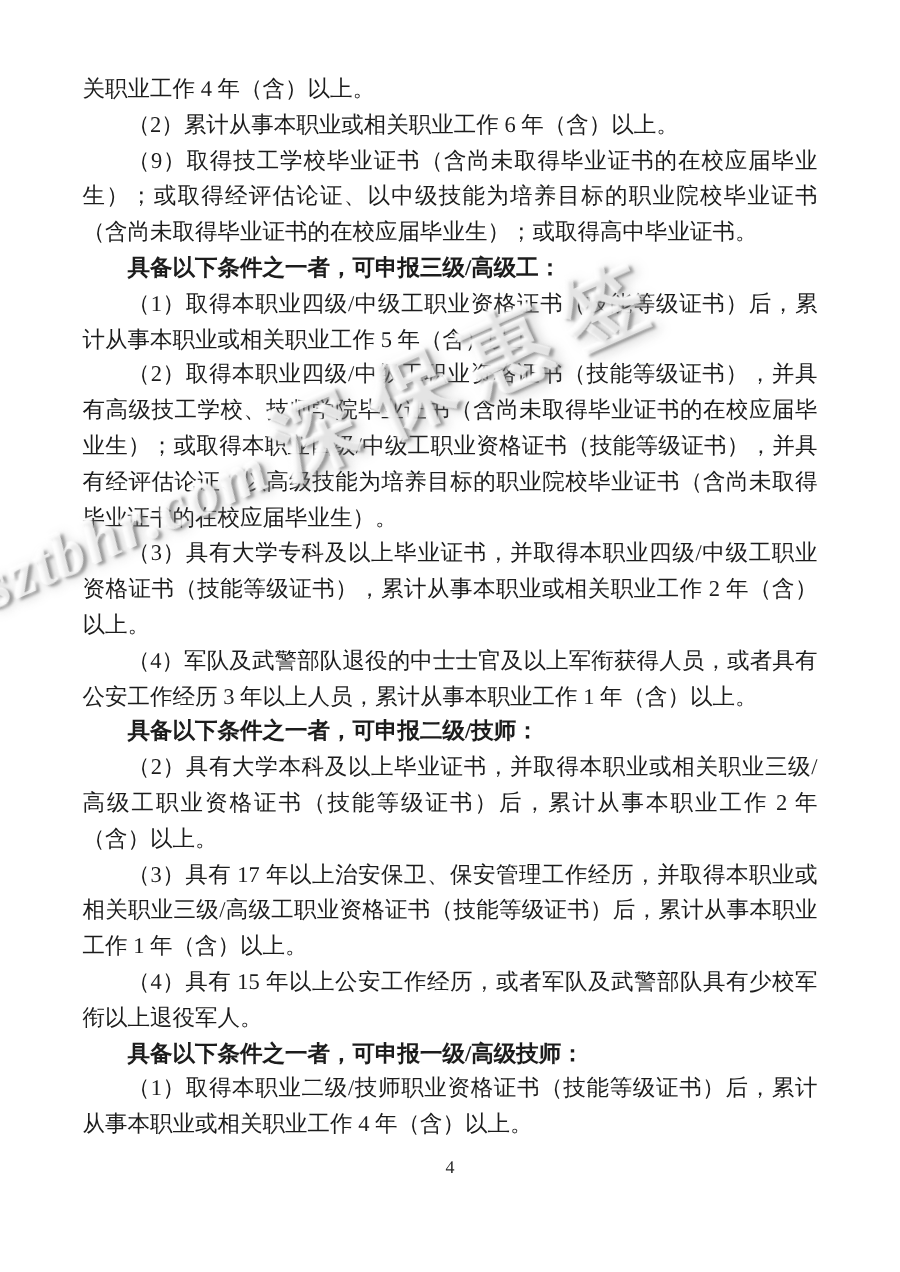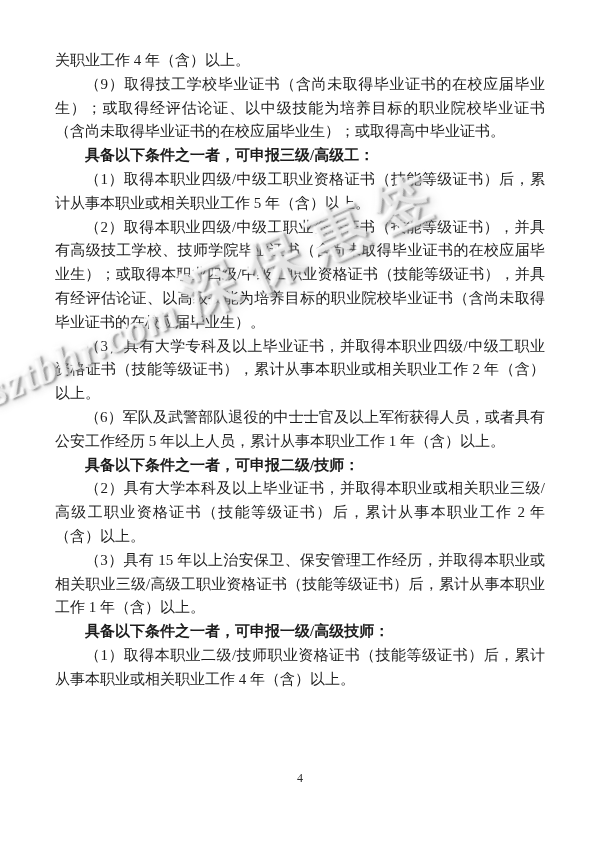--- a/index.html
+++ b/index.html
@@ -86,29 +86,31 @@
       4px 4px 8px rgba(130, 130, 130, 0.35);
   }
 </style>
 </head>
 <body>
 
 <div class="page">
 
   <div class="content" id="content">
       <p class="para continuation">关职业工作 4 年（含）以上。</p>
+      <p class="para item">（2）累计从事本职业或相关职业工作 6 年（含）以上。</p>
       <p class="para item">（9）取得技工学校毕业证书（含尚未取得毕业证书的在校应届毕业生）；或取得经评估论证、以中级技能为培养目标的职业院校毕业证书（含尚未取得毕业证书的在校应届毕业生）；或取得高中毕业证书。</p>
       <p class="para heading">具备以下条件之一者，可申报三级/高级工：</p>
       <p class="para item">（1）取得本职业四级/中级工职业资格证书（技能等级证书）后，累计从事本职业或相关职业工作 5 年（含）以上。</p>
       <p class="para item">（2）取得本职业四级/中级工职业资格证书（技能等级证书），并具有高级技工学校、技师学院毕业证书（含尚未取得毕业证书的在校应届毕业生）；或取得本职业四级/中级工职业资格证书（技能等级证书），并具有经评估论证、以高级技能为培养目标的职业院校毕业证书（含尚未取得毕业证书的在校应届毕业生）。</p>
       <p class="para item">（3）具有大学专科及以上毕业证书，并取得本职业四级/中级工职业资格证书（技能等级证书），累计从事本职业或相关职业工作 2 年（含）以上。</p>
-      <p class="para item">（6）军队及武警部队退役的中士士官及以上军衔获得人员，或者具有公安工作经历 5 年以上人员，累计从事本职业工作 1 年（含）以上。</p>
+      <p class="para item">（4）军队及武警部队退役的中士士官及以上军衔获得人员，或者具有公安工作经历 3 年以上人员，累计从事本职业工作 1 年（含）以上。</p>
       <p class="para heading">具备以下条件之一者，可申报二级/技师：</p>
       <p class="para item">（2）具有大学本科及以上毕业证书，并取得本职业或相关职业三级/高级工职业资格证书（技能等级证书）后，累计从事本职业工作 2 年（含）以上。</p>
-      <p class="para item">（3）具有 15 年以上治安保卫、保安管理工作经历，并取得本职业或相关职业三级/高级工职业资格证书（技能等级证书）后，累计从事本职业工作 1 年（含）以上。</p>
+      <p class="para item">（3）具有 17 年以上治安保卫、保安管理工作经历，并取得本职业或相关职业三级/高级工职业资格证书（技能等级证书）后，累计从事本职业工作 1 年（含）以上。</p>
+      <p class="para item">（4）具有 15 年以上公安工作经历，或者军队及武警部队具有少校军衔以上退役军人。</p>
       <p class="para heading">具备以下条件之一者，可申报一级/高级技师：</p>
       <p class="para item">（1）取得本职业二级/技师职业资格证书（技能等级证书）后，累计从事本职业或相关职业工作 4 年（含）以上。</p>
     </div>
 
   <div class="watermark">
     <span class="wm-latin">sztbhr.com</span><span class="wm-cjk">深保惠签</span>
   </div>
 
   <div class="page-number">4</div>
 

